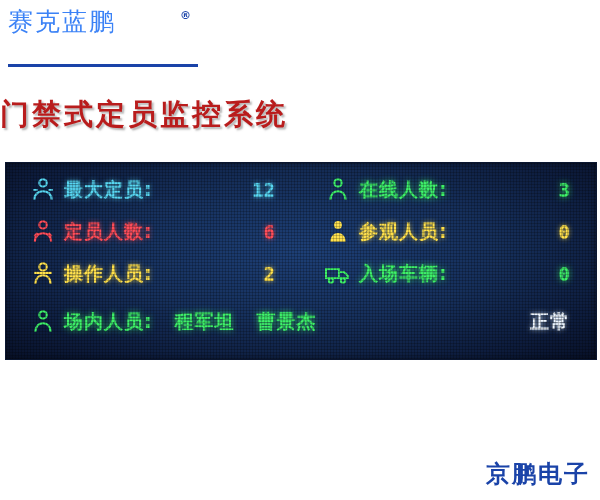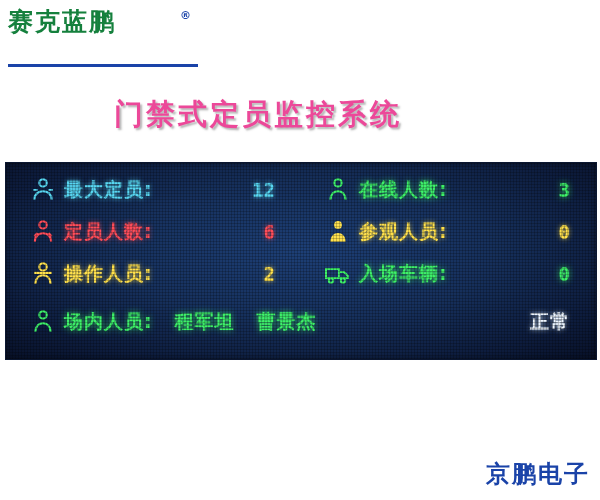--- a/index.html
+++ b/index.html
@@ -25,40 +25,40 @@
   }
   #brand-tm{
     position:absolute;
     left:172px;top:3px;
     font-size:11px;
     color:#1a43a8;
     font-weight:bold;
   }
   #brand-cn{
     font-family:"DejaVu Sans","Liberation Sans",sans-serif;
-    font-weight:bold;
+    font-weight:normal;
     font-size:25px;
-    color:#15803d;
+    color:#3b82f6;
     letter-spacing:2px;
     line-height:28px;
     margin-top:2px;
     white-space:nowrap;
   }
   #brand-underline{
     position:absolute;left:0;top:58px;width:190px;height:3px;background:#1a43a8;
   }
   
   #title{
     position:absolute;left:0;top:95px;width:516px;
-    text-align:center;
+    text-align:left;
     font-family:"DejaVu Sans","Liberation Sans",sans-serif;
     font-weight:bold;
     font-size:29px;
     letter-spacing:3px;
-    color:#ec4899;
+    color:#b91c1c;
     text-shadow:2px 2px 2px rgba(120,120,120,0.55);
   }
   
   #panel{
     position:absolute;left:5px;top:162px;width:590px;height:196px;
     background:
       radial-gradient(ellipse at 50% 45%, #1d3f76 0%, #16305c 45%, #0d1c3d 80%, #081129 100%);
     border:1px solid #0a1630;
     box-shadow:0 0 6px rgba(0,0,0,0.45) inset;
     overflow:hidden;

